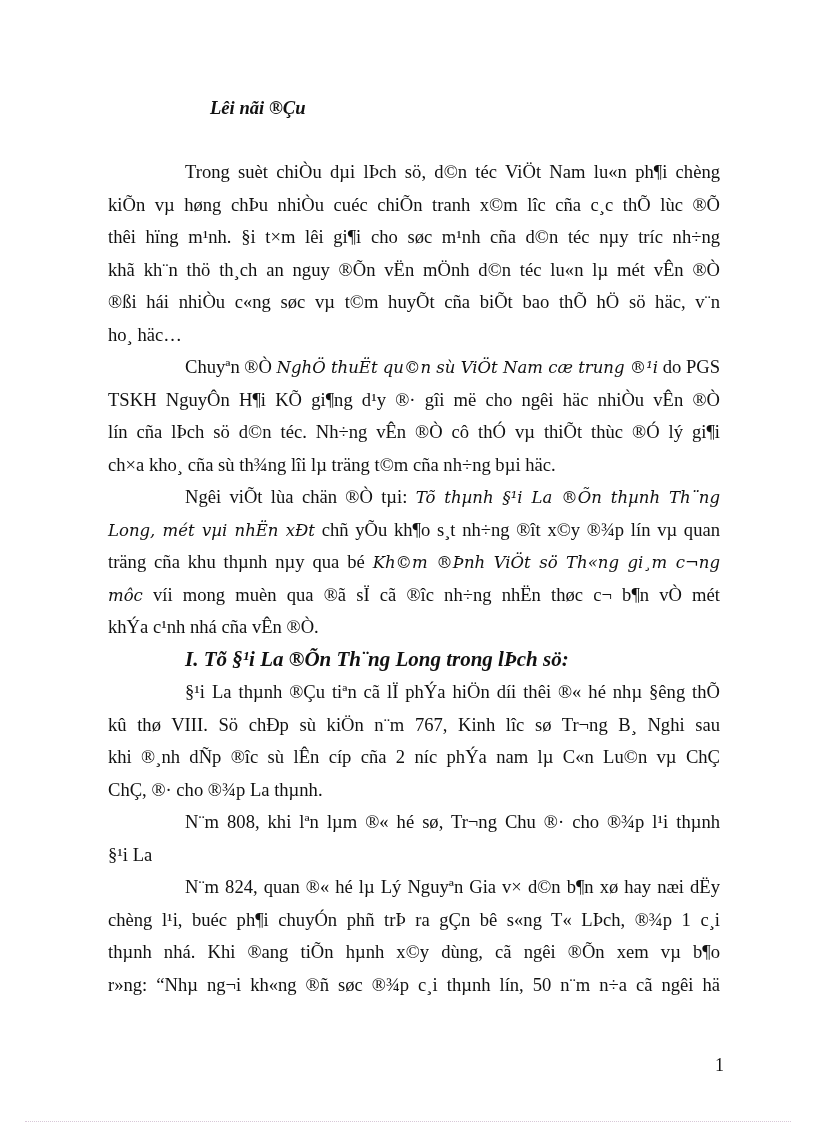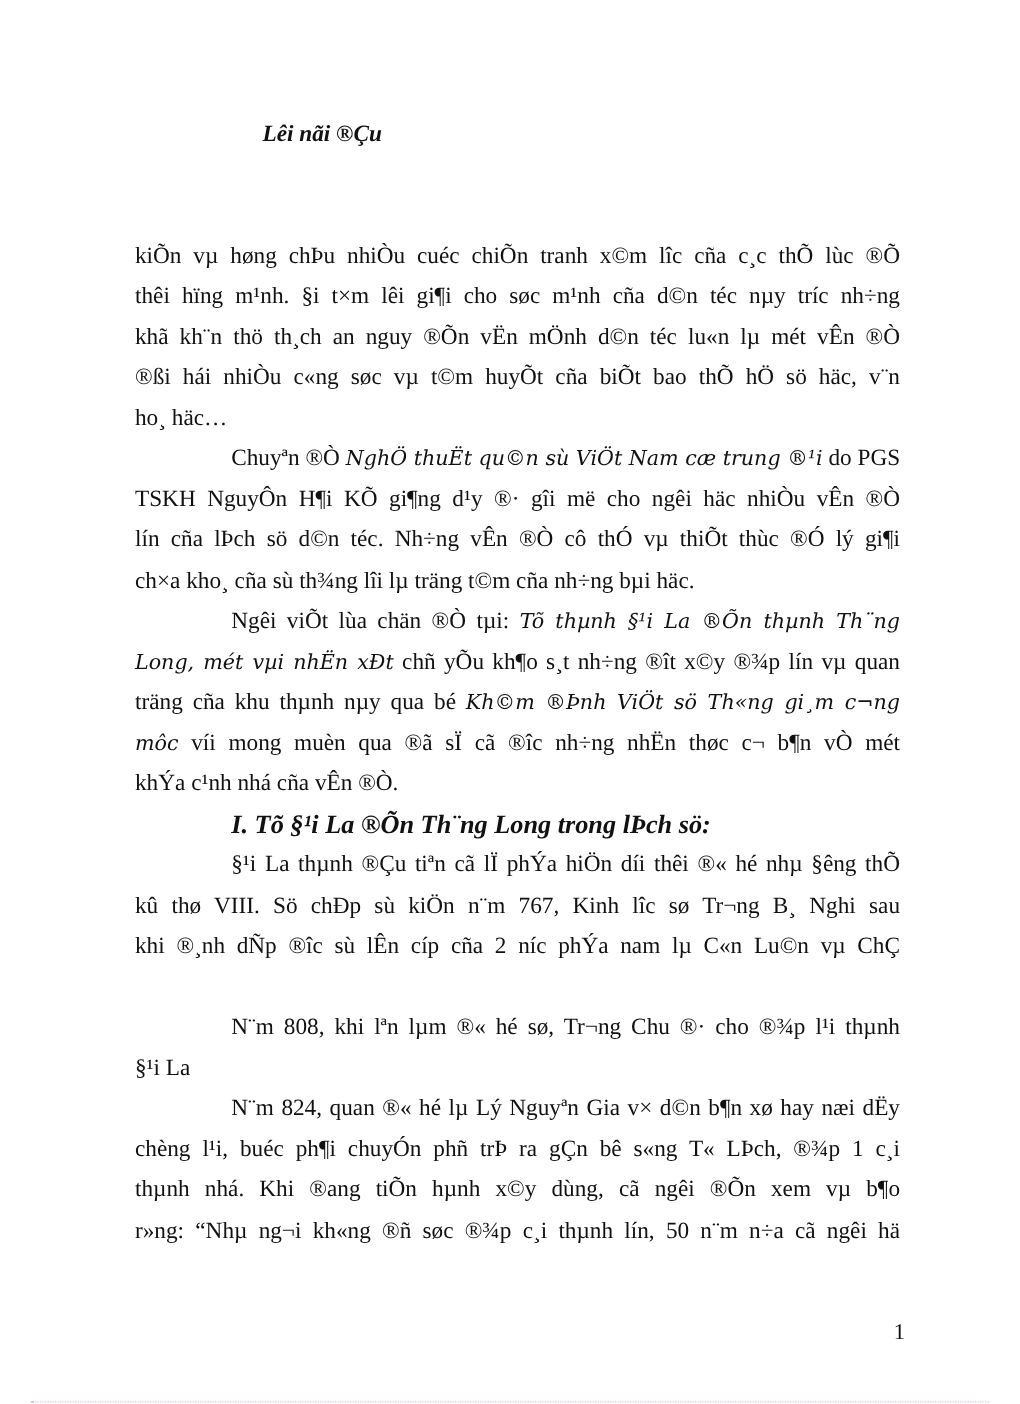--- a/index.html
+++ b/index.html
@@ -83,20 +83,21 @@
       border-top: 1px dotted #d8c8d8;
     }
   </style>
 </head>
 <body>
 
 <div class="page">
 
   <div class="title">Lêi nãi ®Çu</div>
 
+  <div class="line indent" style="top:160px">Trong suèt chiÒu dµi lÞch sö, d©n téc ViÖt Nam lu«n ph¶i chèng</div>
   <div class="line" style="top:193px">kiÕn vµ høng chÞu nhiÒu cuéc chiÕn tranh x©m l­îc cña c¸c thÕ lùc ®Õ</div>
   <div class="line" style="top:225px">thêi hïng m¹nh. §i t×m lêi gi¶i cho søc m¹nh cña d©n téc nµy tr­íc nh÷ng</div>
   <div class="line" style="top:290px">®ßi hái nhiÒu c«ng søc vµ t©m huyÕt cña biÕt bao thÕ hÖ sö häc, v¨n</div>
   <div class="line" style="top:258px">khã kh¨n thö th¸ch an nguy ®Õn vËn mÖnh d©n téc lu«n lµ mét vÊn ®Ò</div>
   <div class="line last" style="top:323px">ho¸ häc…</div>
 
   <div class="line indent" style="top:355px"><span>Chuyªn ®Ò </span><span class="it">NghÖ thuËt qu©n sù ViÖt Nam cæ trung ®¹i</span><span> do PGS</span></div>
   <div class="line" style="top:388px">TSKH NguyÔn H¶i KÕ gi¶ng d¹y ®· gîi më cho ng­êi häc nhiÒu vÊn ®Ò</div>
   <div class="line" style="top:420px">lín cña lÞch sö d©n téc. Nh÷ng vÊn ®Ò cô thÓ vµ thiÕt thùc ®Ó lý gi¶i</div>
   <div class="line last" style="top:453px">ch×a kho¸ cña sù th¾ng lîi lµ träng t©m cña nh÷ng bµi häc.</div>
@@ -105,20 +106,21 @@
   <div class="line" style="top:518px"><span class="it">Long, mét vµi nhËn xÐt</span><span> chñ yÕu kh¶o s¸t nh÷ng ®ît x©y ®¾p lín vµ quan</span></div>
   <div class="line" style="top:550px"><span>träng cña khu thµnh nµy qua bé </span><span class="it">Kh©m ®Þnh ViÖt sö Th«ng gi¸m c­¬ng</span></div>
   <div class="line" style="top:583px"><span class="it">môc</span><span> víi mong muèn qua ®ã sÏ cã ®­îc nh÷ng nhËn thøc c¬ b¶n vÒ mét</span></div>
   <div class="line last" style="top:615px">khÝa c¹nh nhá cña vÊn ®Ò.</div>
 
   <div class="heading" style="top:647px">I. Tõ §¹i La ®Õn Th¨ng Long trong lÞch sö:</div>
 
   <div class="line indent" style="top:680px">§¹i La thµnh ®Çu tiªn cã lÏ phÝa hiÖn d­íi thêi ®« hé nhµ §­êng thÕ</div>
   <div class="line" style="top:713px">kû thø VIII. Sö chÐp sù kiÖn n¨m 767, Kinh l­îc sø Tr­¬ng B¸ Nghi sau</div>
   <div class="line" style="top:745px">khi ®¸nh dÑp ®­îc sù lÊn c­íp cña 2 n­íc phÝa nam lµ C«n Lu©n vµ ChÇ</div>
+  <div class="line last" style="top:778px">ChÇ, ®· cho ®¾p La thµnh.</div>
 
   <div class="line indent" style="top:810px">N¨m 808, khi lªn lµm ®« hé sø, Tr­¬ng Chu ®· cho ®¾p l¹i thµnh</div>
   <div class="line last" style="top:843px">§¹i La</div>
 
   <div class="line indent" style="top:875px">N¨m 824, quan ®« hé lµ Lý Nguyªn Gia v× d©n b¶n xø hay næi dËy</div>
   <div class="line" style="top:908px">chèng l¹i, buéc ph¶i chuyÓn phñ trÞ ra gÇn bê s«ng T« LÞch, ®¾p 1 c¸i</div>
   <div class="line" style="top:940px">thµnh nhá. Khi ®ang tiÕn hµnh x©y dùng, cã ng­êi ®Õn xem vµ b¶o</div>
   <div class="line" style="top:973px">r»ng: “Nhµ ng­¬i kh«ng ®ñ søc ®¾p c¸i thµnh lín, 50 n¨m n÷a cã ng­êi hä</div>
 
   <div class="page-number">1</div>

